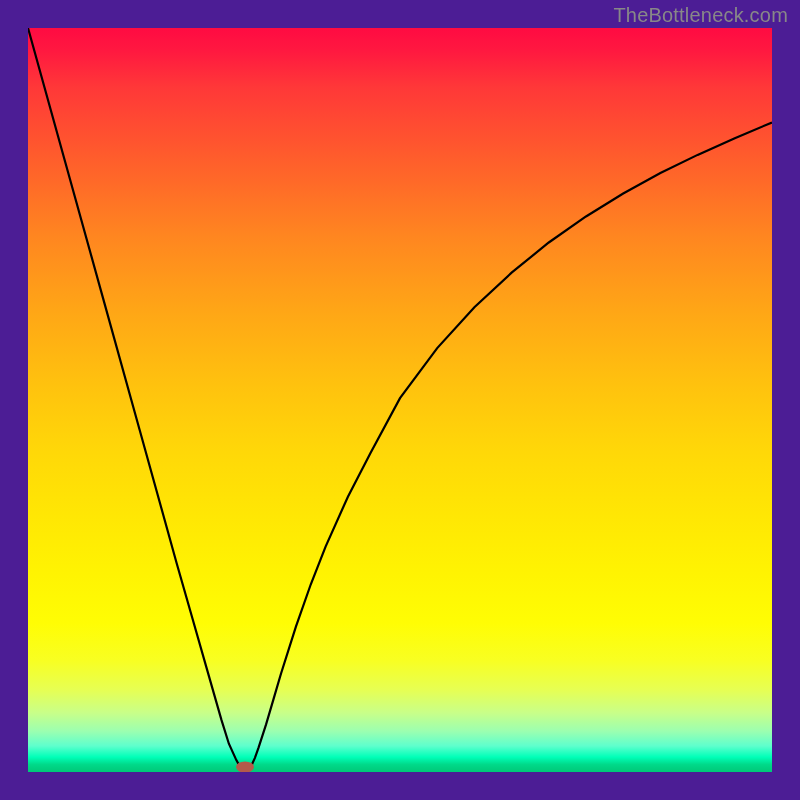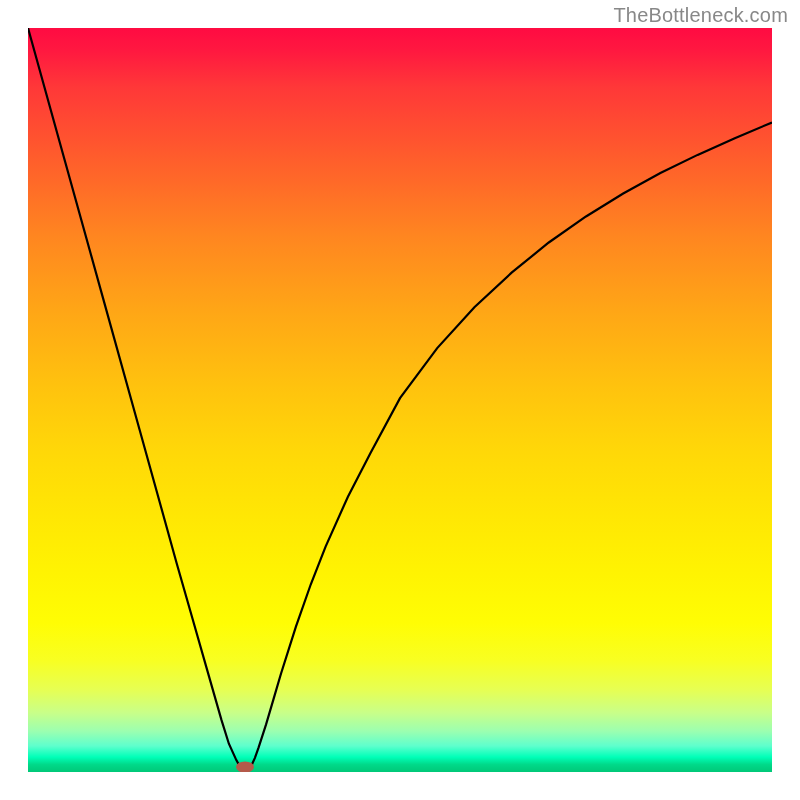--- a/index.html
+++ b/index.html
@@ -3,21 +3,21 @@
 <meta charset="utf-8">
 <style>
   * { margin: 0; padding: 0; box-sizing: border-box; }
   html, body { width: 800px; height: 800px; overflow: hidden; }
   body { background: #000; position: relative; font-family: Arial, sans-serif; }
 
   .frame {
     position: absolute;
     left: 0; top: 0;
     width: 800px; height: 800px;
-    background: #ffffff;
+    background: #4c1d95;
   }
 
   .plot-area {
     position: absolute;
     left: 28px;
     top: 28px;
     width: 744px;
     height: 744px;
     overflow: hidden;
   }

